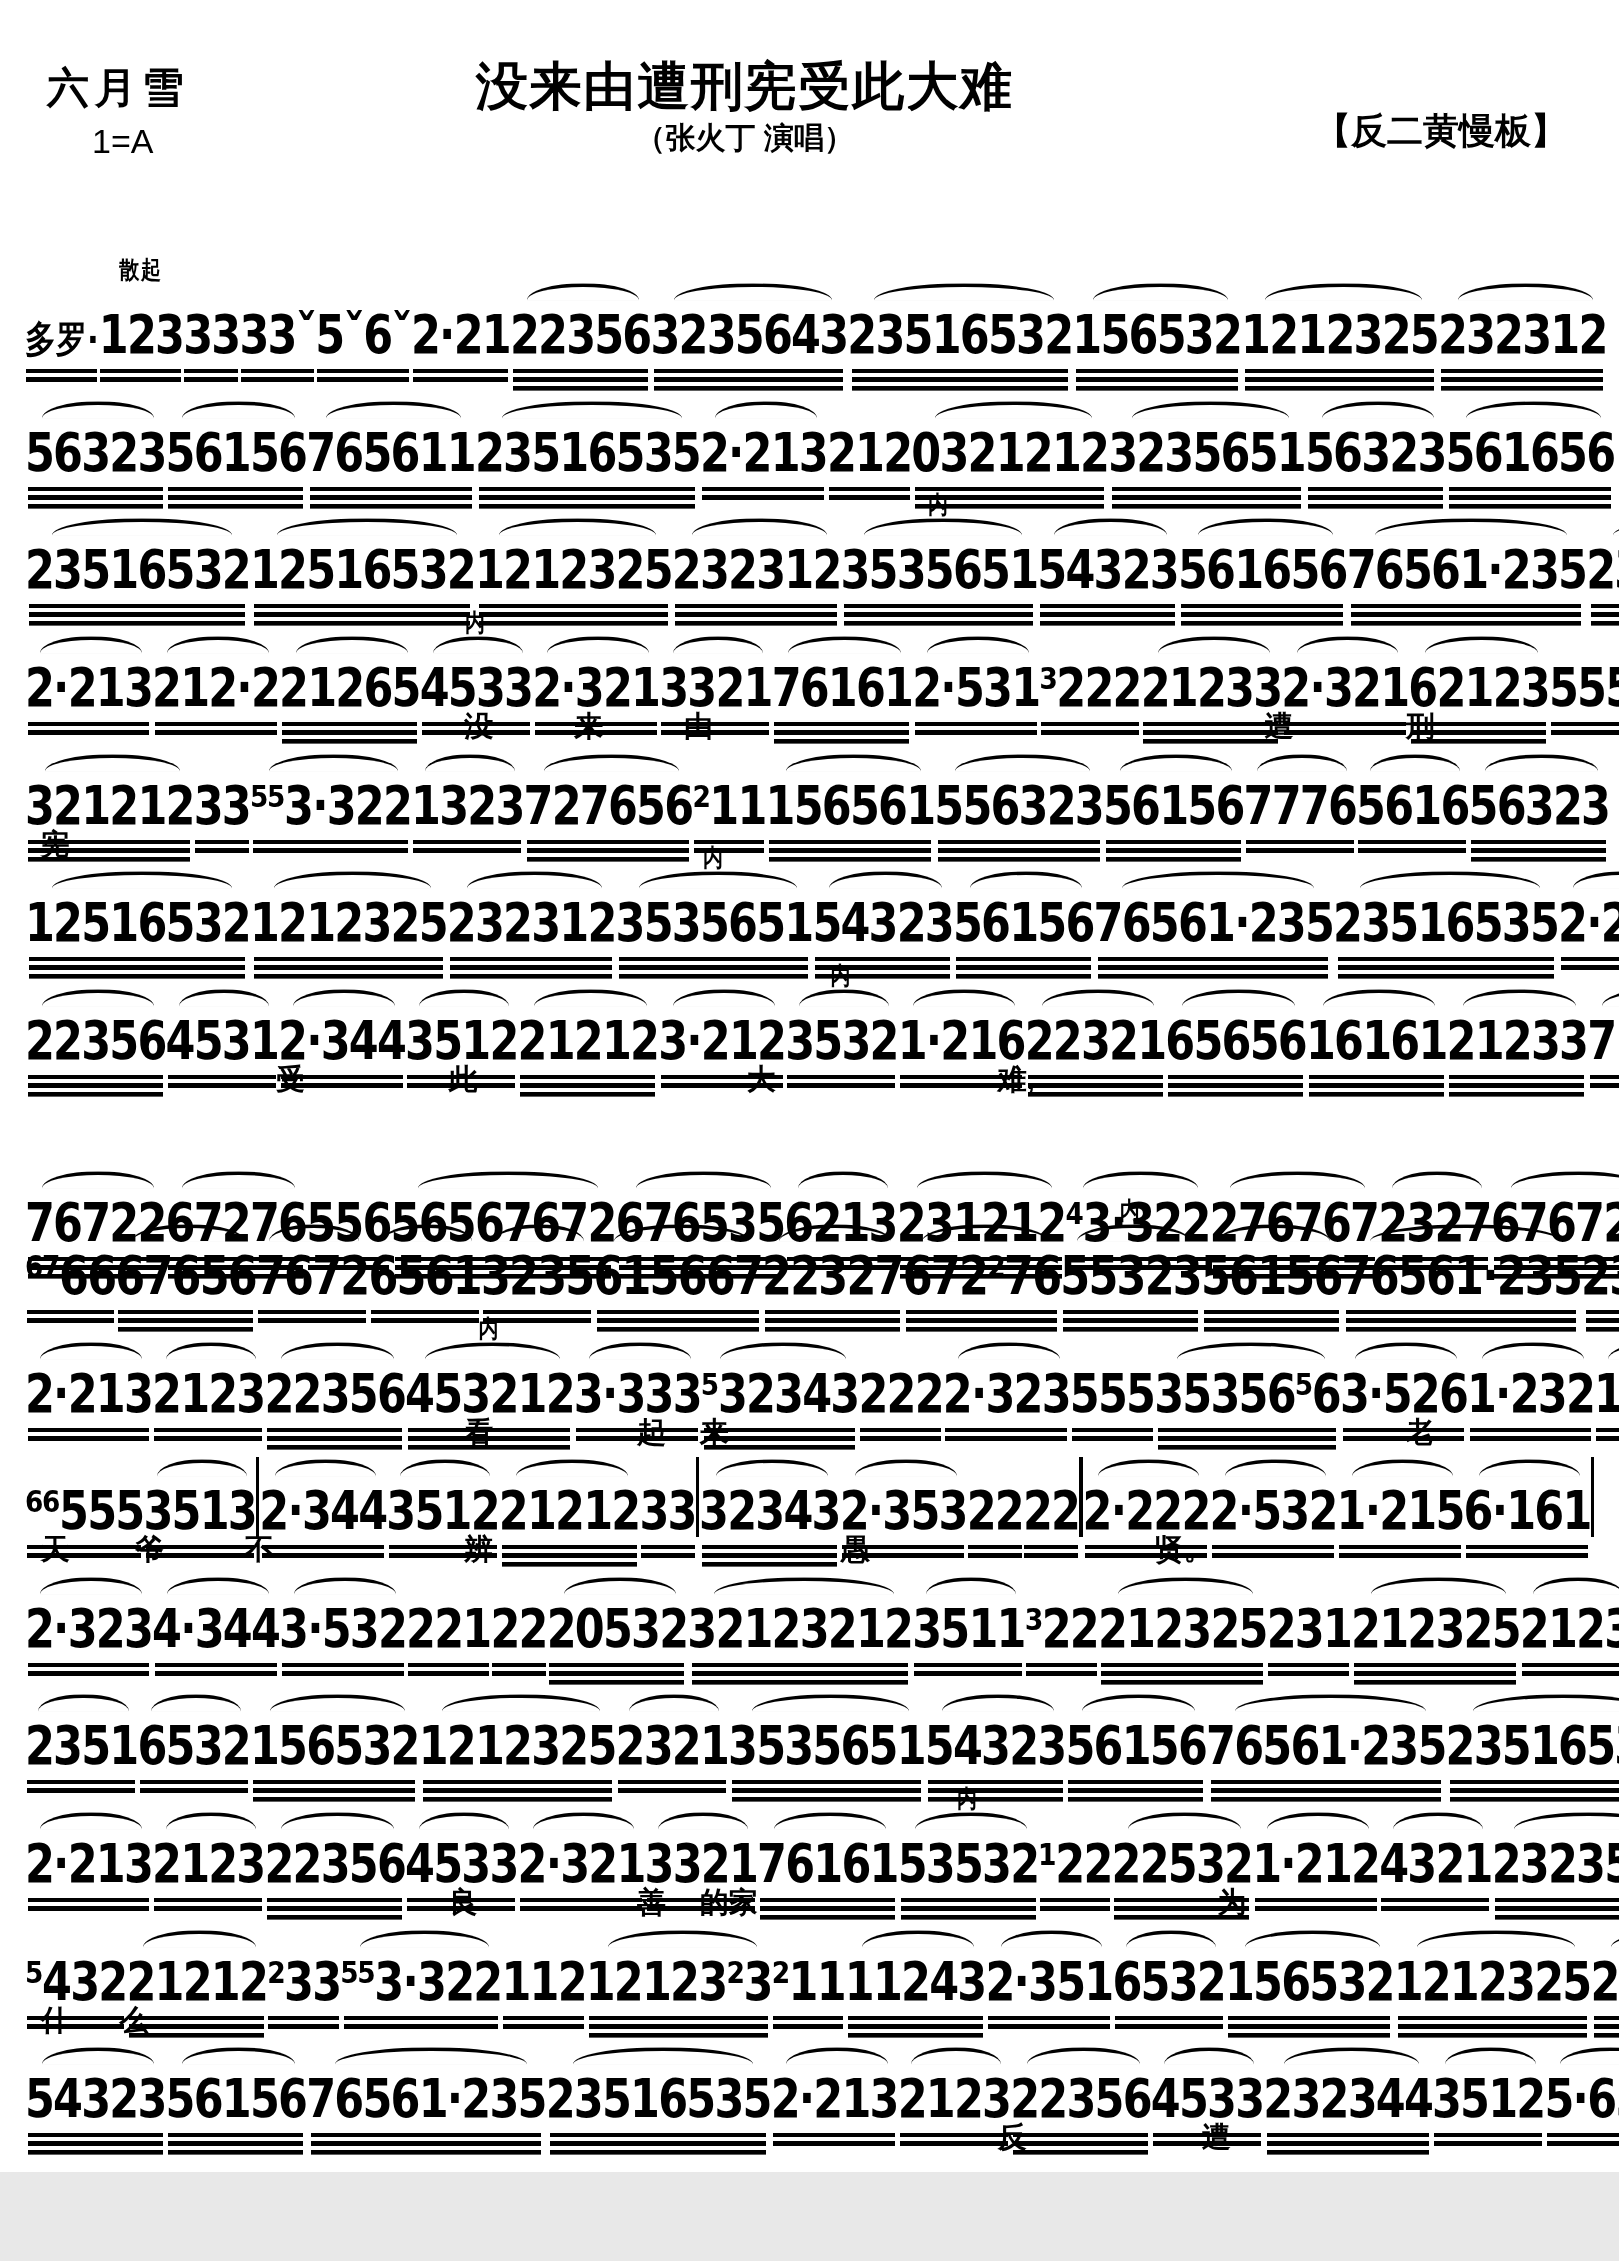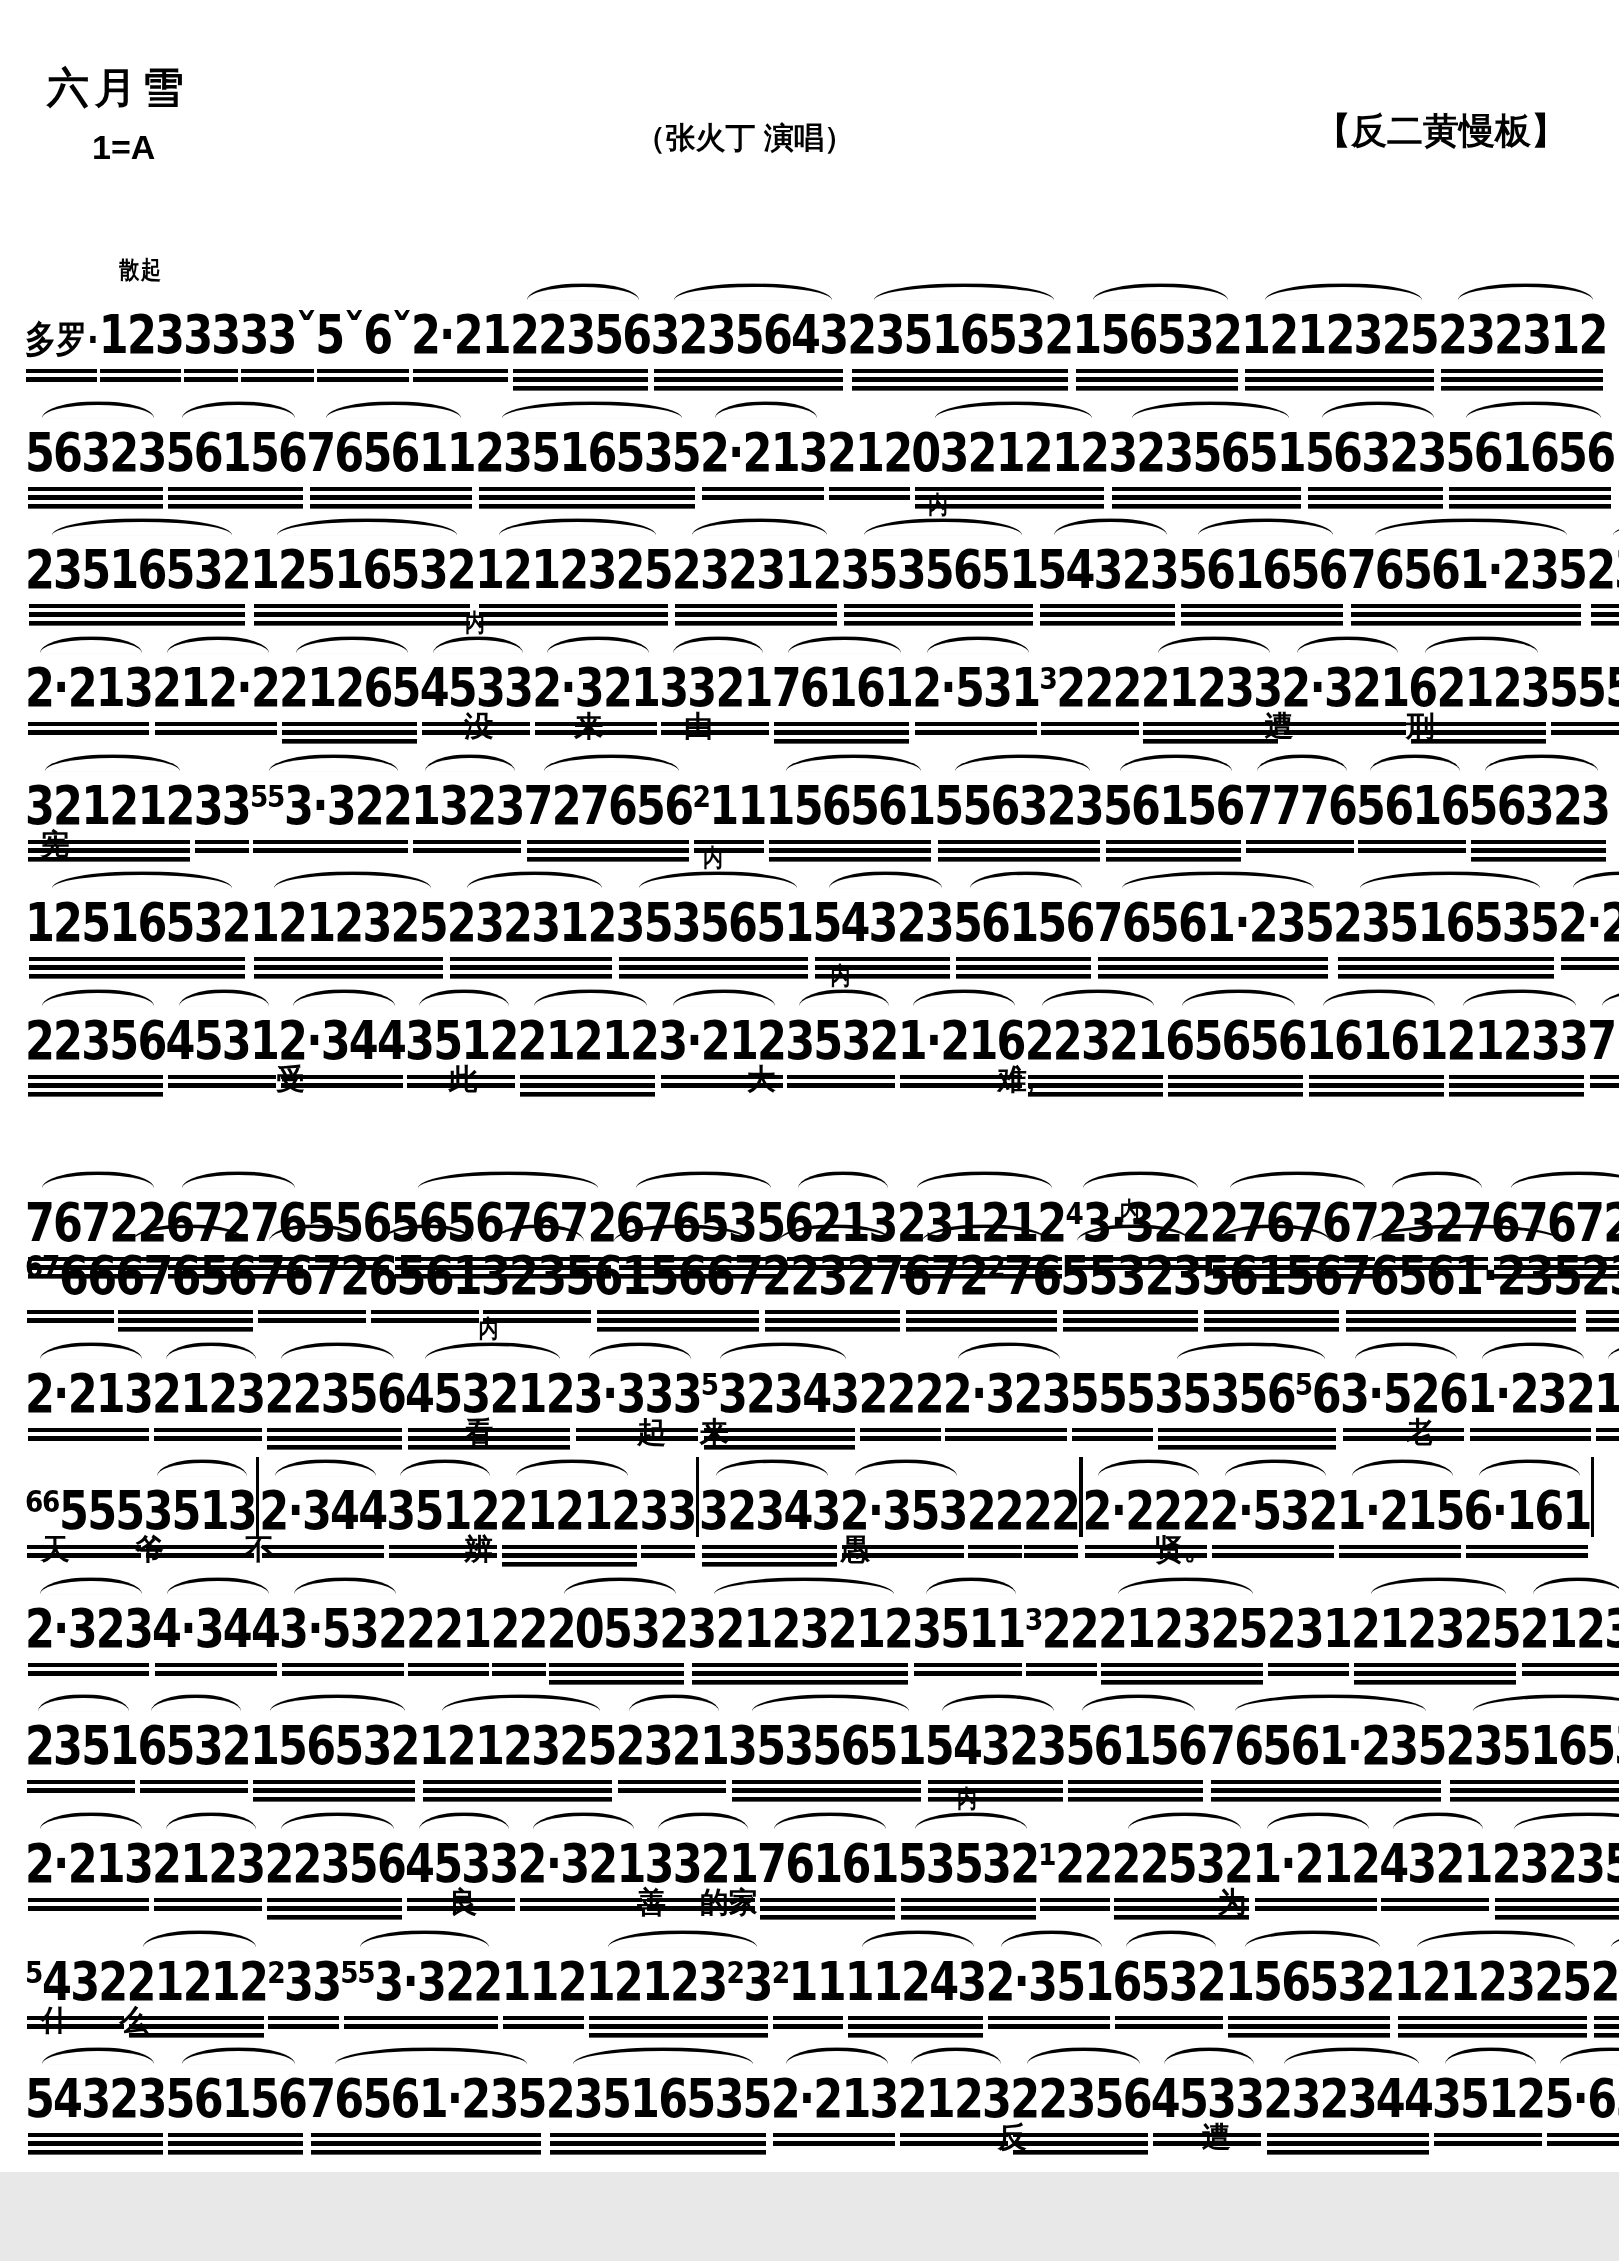--- a/index.html
+++ b/index.html
@@ -1,20 +1,20 @@
 <!DOCTYPE html>
 <html style="font-size:14.5px"><head>
 <meta charset="utf-8">
 <style>
   html,body{margin:0;padding:0;background:#e8e8e8;}
   .page{position:relative;width:1619px;height:2172px;background:#fff;overflow:hidden;
         font-family:"Liberation Sans", sans-serif;color:#000;}
   
   .opera{position:absolute;left:47px;top:60px;font-size:42px;font-weight:900;letter-spacing:5.4px;}
-  .key{position:absolute;left:92px;top:128px;font-size:34px;font-weight:700;}
+  .key{position:absolute;left:92px;top:122px;font-size:34px;font-weight:400;}
   .title{position:absolute;left:46%;top:52px;transform:translateX(-50%);
          font-size:52px;font-weight:900;letter-spacing:1.8px;white-space:nowrap;}
   .subtitle{position:absolute;left:46%;top:118px;transform:translateX(-50%);
             font-size:30px;font-weight:700;white-space:nowrap;}
   .rlabel{position:absolute;right:47px;top:54px;font-size:38px;font-weight:900;white-space:nowrap;
           color:#fff;-webkit-text-stroke:1.8px #000;
           text-shadow:-1.8px -1.8px 0 #000,1.8px -1.8px 0 #000,-1.8px 1.8px 0 #000,1.8px 1.8px 0 #000,
                       0 -1.8px 0 #000,0 1.8px 0 #000,-1.8px 0 0 #000,1.8px 0 0 #000;}
   .mode{position:absolute;right:52px;top:107px;font-size:36px;font-weight:900;white-space:nowrap;}
   
@@ -43,20 +43,21 @@
         background:repeating-linear-gradient(#fff 0 2.7px,transparent 2.7px 5.4px);}
   .site{font-size:27px;font-weight:900;letter-spacing:0.9px;}
 </style>
 </head>
 <body>
 
 <div class="page">
 
   <div class="opera">六月雪</div>
   <div class="key">1=A</div>
+  <div class="title">没来由遭刑宪受此大难</div>
   <div class="subtitle">（张火丁 演唱）</div>
   <div class="mode">【反二黄慢板】</div>
 
   <div id="score">
       <div class="line" style="top: 264px;">
         <span class="grp label b2"><span class="t">多罗·</span></span>
         <span class="grp b2"><span class="t">123</span><span class="ann">散起</span></span>
         <span class="grp b2"><span class="t">33</span></span>
         <span class="grp b2"><span class="t">33ˇ</span></span>
         <span class="grp b2"><span class="t">5ˇ6ˇ</span></span>

